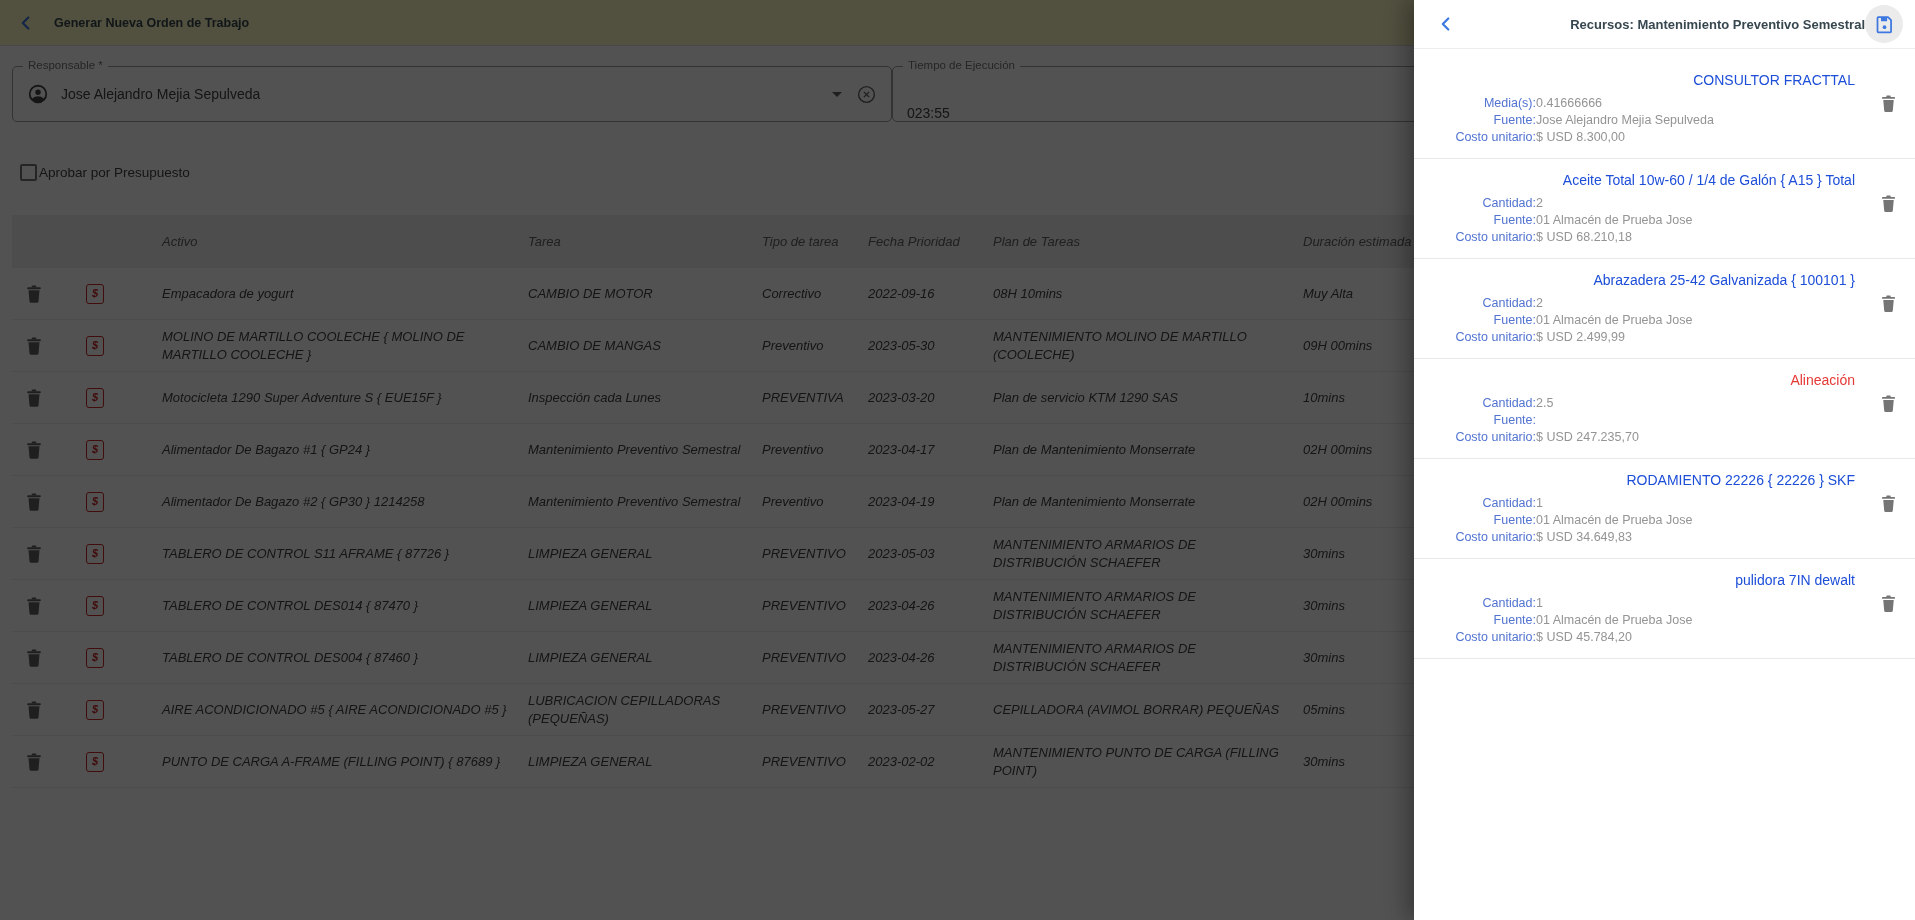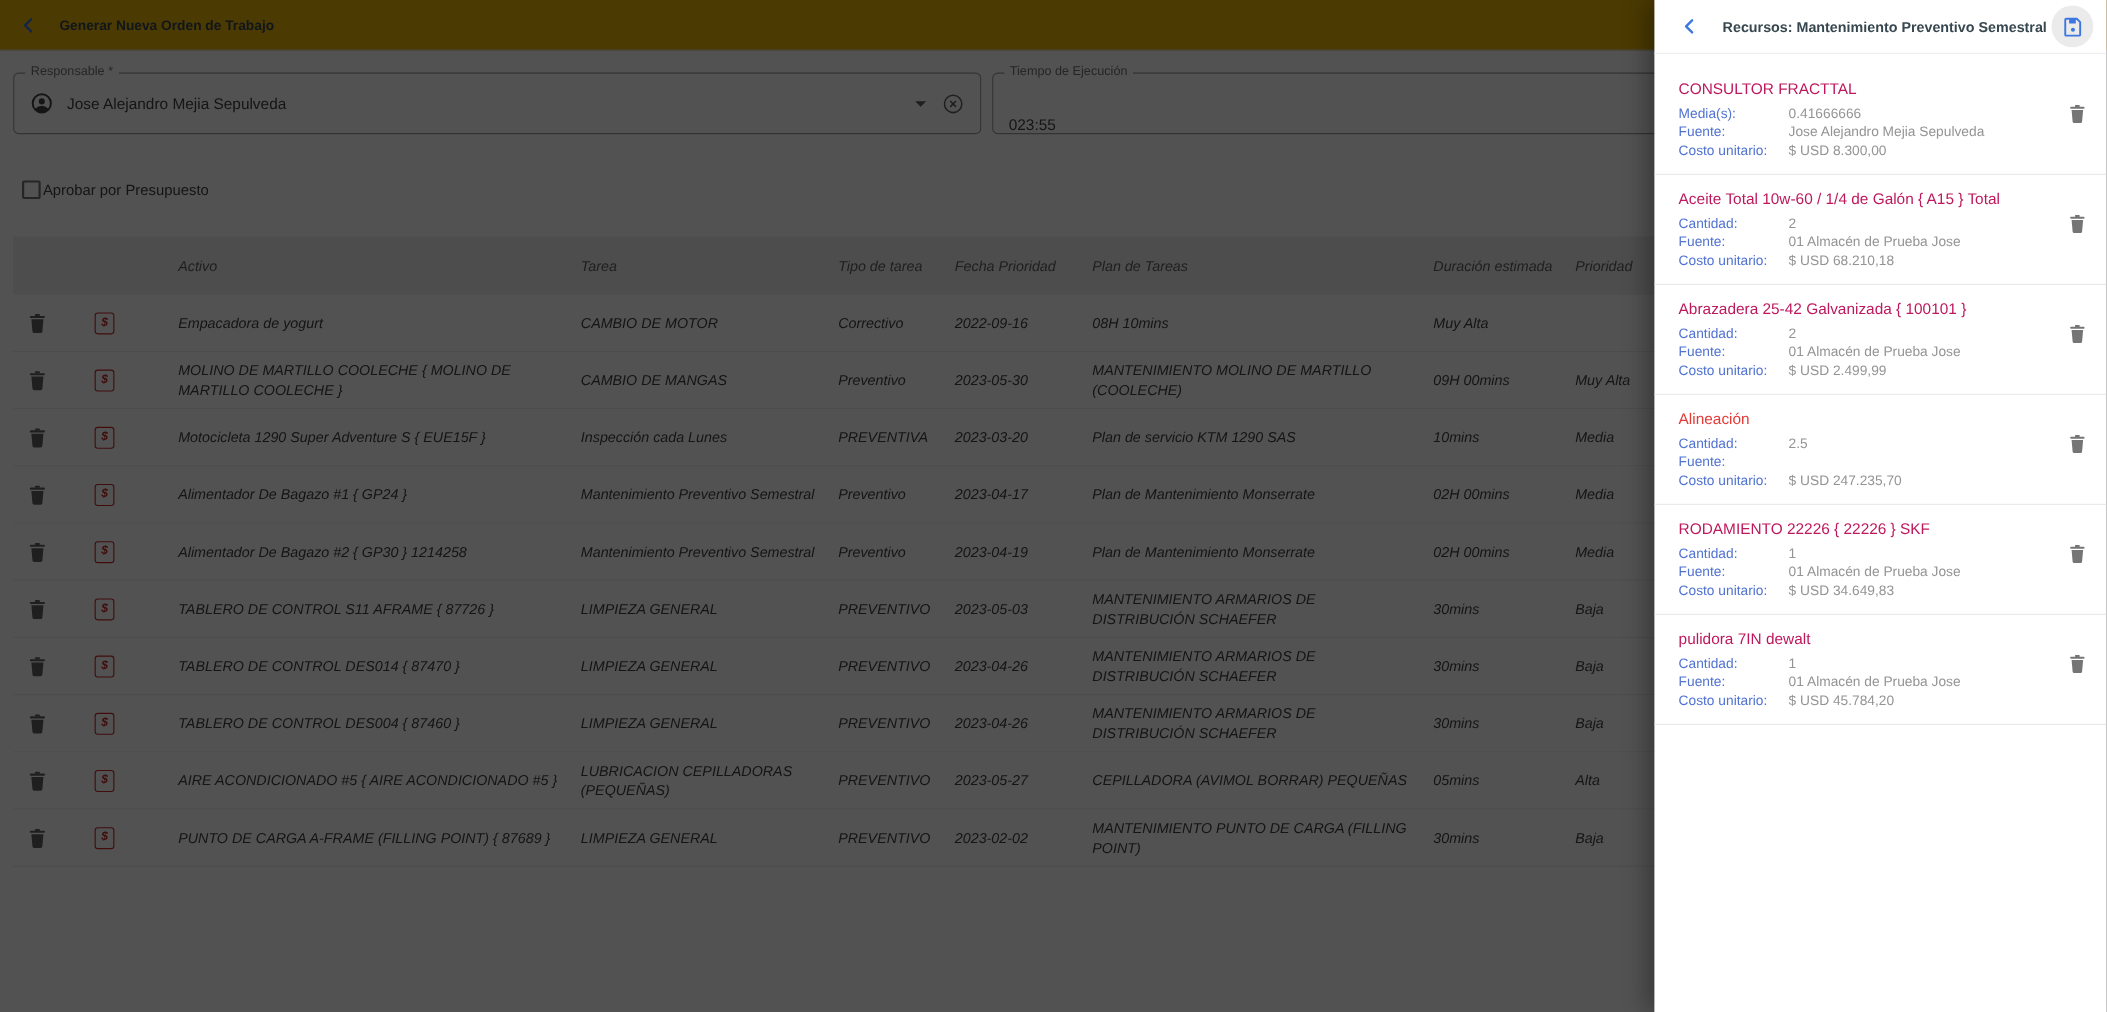--- a/index.html
+++ b/index.html
@@ -2,26 +2,26 @@
 <html><head>
 <meta charset="utf-8">
 <style>
   * { box-sizing: border-box; margin: 0; padding: 0; }
   html,body { width:1915px; height:920px; }
   body { font-family: "Liberation Sans", "DejaVu Sans", sans-serif; background:#fff; }
   .screen { position:relative; width:1915px; height:920px; overflow:hidden; background:#fff; }
 
   
   .main { position:absolute; inset:0; background:#fff; }
-  .topbar { height:46px; display:flex; align-items:center; gap:16px; padding:0 14px; border-bottom:1px solid #e0e0e0; background:#eab308; }
+  .topbar { height:46px; display:flex; align-items:center; gap:16px; padding:0 14px; border-bottom:1px solid #e0e0e0; background:#fef9c3; }
   .topbar-title { font-size:12.5px; font-weight:bold; color:#37474f; }
   .back-btn { width:24px; height:24px; display:flex; align-items:center; justify-content:center; cursor:pointer; }
 
   .form-area { padding:20px 12px 0 12px; }
-  .form-row { display:flex; gap:10px; }
+  .form-row { display:flex; }
   .form-row + .form-row { margin-top:26px; }
 
   .field { position:relative; border:1px solid #9e9e9e; border-radius:5px; height:56px; display:flex; align-items:center; padding:0 14px; background:#fff; }
   .field-label { position:absolute; top:-8px; left:10px; background:#fff; padding:0 5px; font-size:11.5px; color:#757575; white-space:nowrap; }
   .field-value { font-size:14px; color:#424242; flex:1 1 auto; }
   .field-placeholder { font-size:14px; color:#9e9e9e; flex:1 1 auto; }
   .f-responsable { width:880px; }
   .f-tiempo { width:885px; height:56px;align-items:flex-end; }
   .f-modo { width:880px; height:52px; }
   .f-depende { width:885px; height:52px; }
@@ -42,29 +42,29 @@
   .t-cell { font-size:13px; color:#424242; padding:7px 16px 7px 0; line-height:1.35; }
   .cell-activo { padding-left:28px; }
   .t-iconcell { display:flex; justify-content:center; align-items:center; padding:0; }
 
   .dollar-chip { width:18px; height:20px; border:1.6px solid #c62828; border-radius:3px; color:#c62828; font-size:11px; font-weight:bold; display:flex; align-items:center; justify-content:center; }
 
   
   .overlay { position:absolute; inset:0; background:rgba(0,0,0,0.68); z-index:5; }
 
   
-  .panel { position:absolute; top:0; right:0; width:411px; height:920px; background:#fff; z-index:10; box-shadow:-8px 0 20px rgba(0,0,0,0.3); }
+  .panel { position:absolute; top:0; right:0; width:501px; height:920px; background:#fff; z-index:10; box-shadow:-8px 0 20px rgba(0,0,0,0.3);text-align:right; }
   .panel-header { height:49px; display:flex; align-items:center; padding:0 12px 0 20px; border-bottom:1px solid #ededed; }
   .panel-title { font-size:13px; font-weight:bold; color:#37474f; margin-left:18px; flex:1 1 auto; }
   .save-btn { width:38px; height:38px; border-radius:50%; background:#ebebeb; display:flex; align-items:center; justify-content:center; cursor:pointer; }
 
   .resource-list { padding-top:10px; }
   .resource-item { position:relative; padding:13px 60px 12px 22px; border-bottom:1px solid #e8e8e8; }
   .resource-title { font-size:14px; margin-bottom:7px; }
-  .resource-title.green { color:#be185d; }
+  .resource-title.green { color:#1d4ed8; }
   .resource-title.red { color:#e53935; }
   .r-row { display:flex; font-size:12.5px; line-height:17px; }
   .r-label { width:100px; flex:0 0 100px; color:#5173d1; }
   .r-value { color:#949494; }
   .item-trash { position:absolute; right:16px; top:34px; cursor:pointer; }
 </style>
 </head>
 <body>
 
 <svg width="0" height="0" style="position:absolute">

